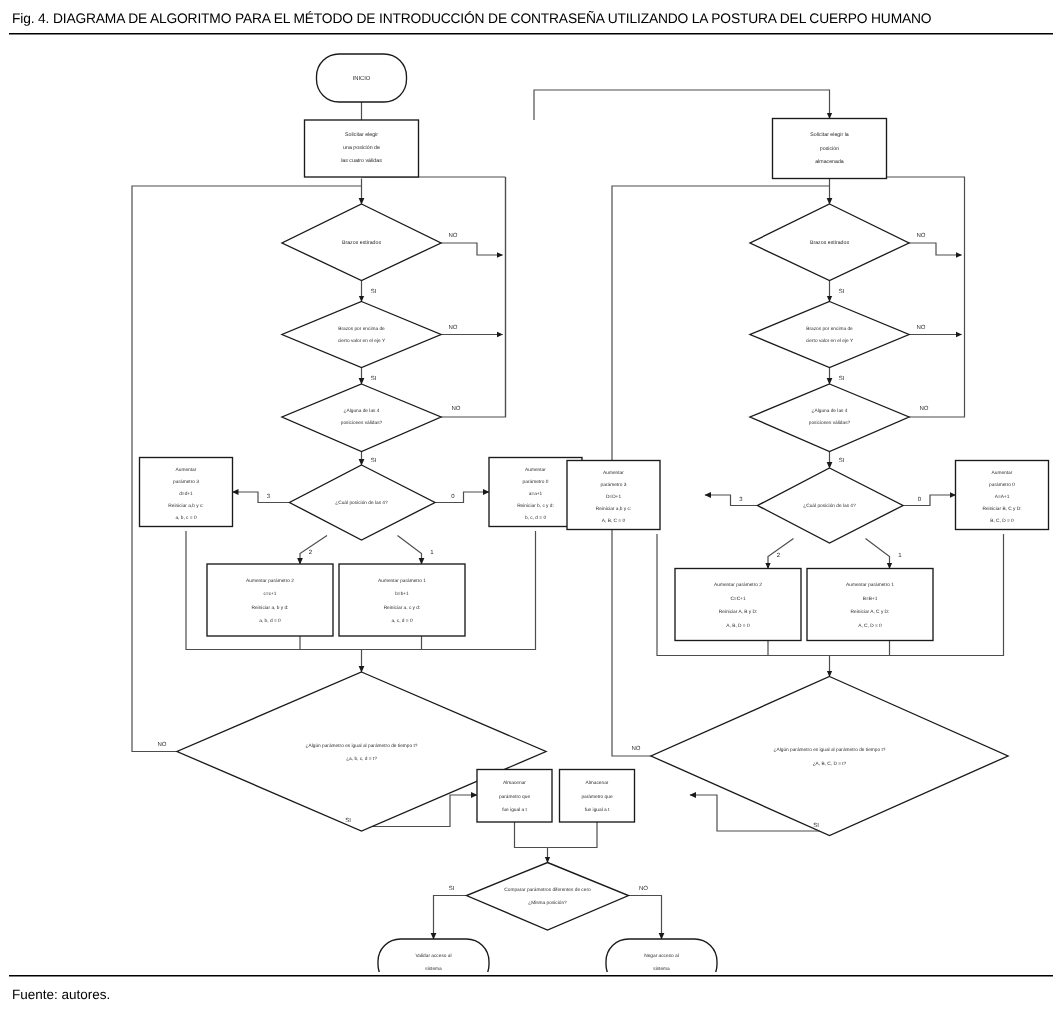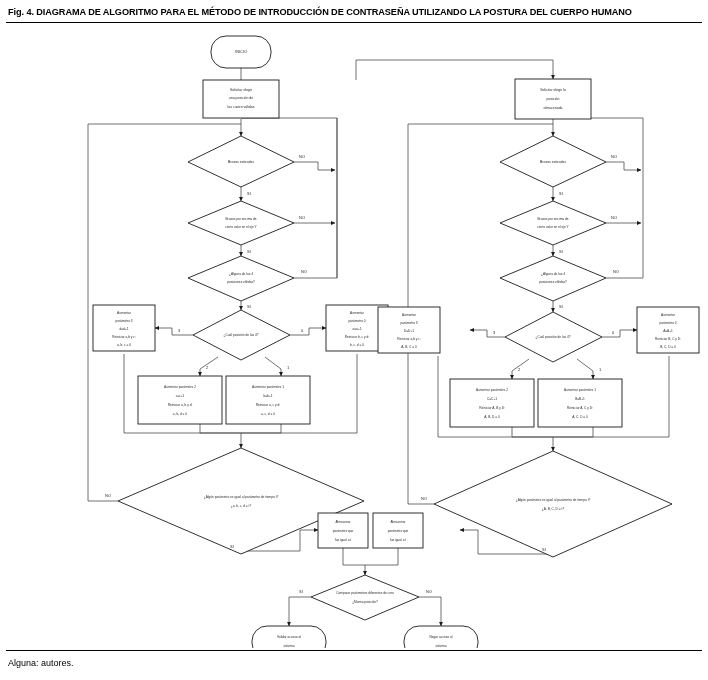--- a/index.html
+++ b/index.html
@@ -14,21 +14,21 @@
     color: #000000;
     position: relative;
     overflow: hidden;
   }
   #figure-title {
     position: absolute;
     left: 8px;
     top: 6px;
     width: 692px;
     font-size: 9.2px;
-    font-weight: bold;
+    font-weight: normal;
     letter-spacing: -0.1px;
     line-height: 12px;
     white-space: nowrap;
   }
   #title-rule {
     position: absolute;
     left: 6px;
     top: 22px;
     width: 696px;
     height: 1px;
@@ -379,13 +379,13 @@
   <g>
     <rect class="shape-fill" x="404" y="602" width="74" height="32" rx="15" ry="15"></rect>
     <text class="node-text tiny" x="441" y="613">Negar acceso al</text>
     <text class="node-text tiny" x="441" y="622">sistema</text>
   </g>
 
 </svg>
 </div>
 
 <div id="source-rule"></div>
-<div id="source-note">Alguna: autores.</div>
+<div id="source-note">Fuente: autores.</div>
 
 </body></html>

